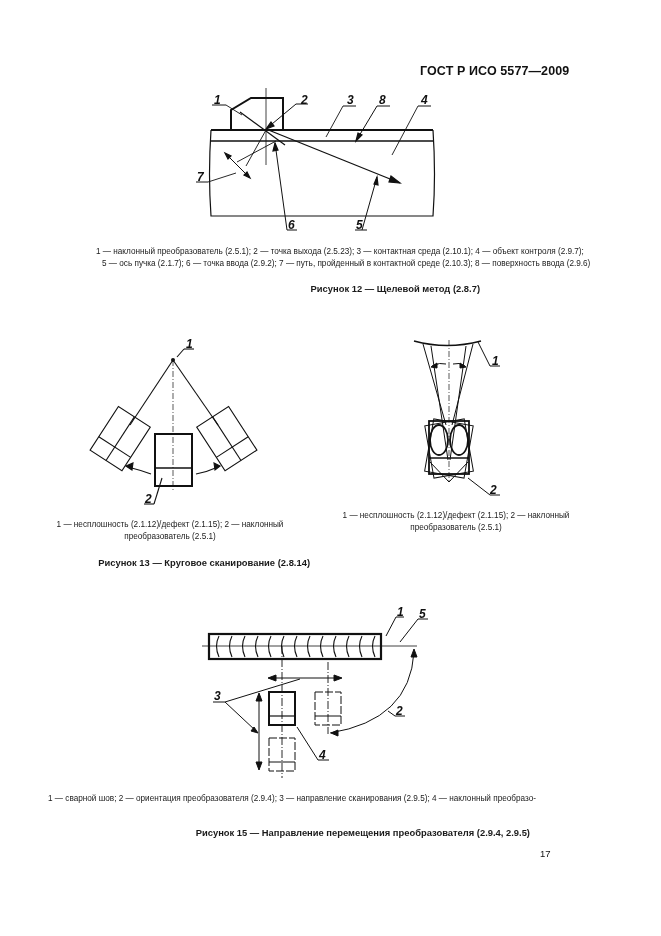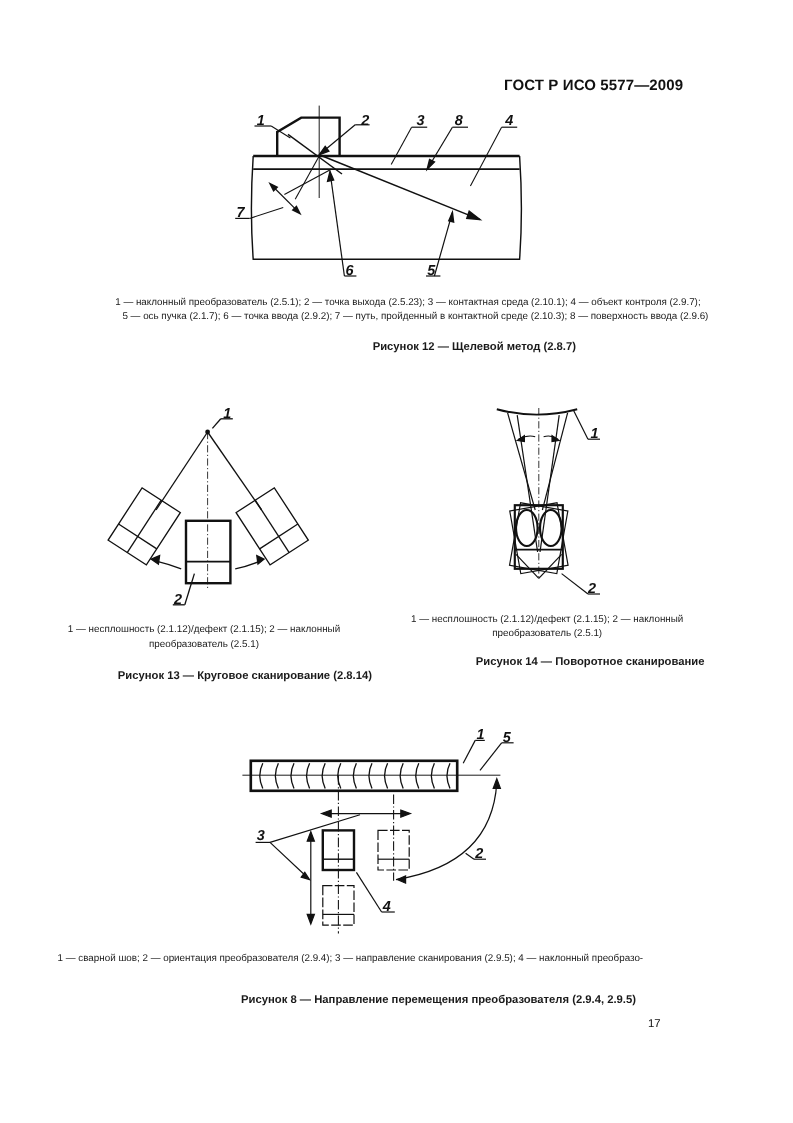--- a/index.html
+++ b/index.html
@@ -159,21 +159,20 @@
   </g>
   <text class="fig-label" x="492" y="365">1</text>
   <text class="fig-label" x="490" y="494">2</text>
 </svg>
 
 <div class="abs legend" style="left:325px; top:510px; width:262px; text-align:center;">
   <div>1 — несплошность (2.1.12)/дефект (2.1.15); 2 — наклонный</div>
   <div>преобразователь (2.5.1)</div>
 </div>
 <div class="abs caption" style="left:325px; top:545px; width:262px; line-height:12px;">
-  <div>Рисунок 14 — Поворотное сканирование</div>
 </div>
 
 <svg style="left:0;top:0;" width="661" height="790" viewBox="0 0 661 790">
   <g stroke="#111" fill="none" stroke-width="1">
 
     <line x1="202" y1="646" x2="417" y2="646" stroke-width="0.8"></line>
 
     <rect x="209" y="634" width="172" height="25" stroke-width="2.2"></rect>
     <g stroke-width="1.1">
       <path d="M219 636 Q214 646 219 657"></path>
@@ -229,15 +228,15 @@
   <text class="fig-label" x="397" y="616">1</text>
   <text class="fig-label" x="419" y="618">5</text>
   <text class="fig-label" x="214" y="700">3</text>
   <text class="fig-label" x="396" y="715">2</text>
   <text class="fig-label" x="319" y="759">4</text>
 </svg>
 
 <div class="abs legend" style="left:48px; top:793px; width:540px;">
   <div>1 — сварной шов; 2 — ориентация преобразователя (2.9.4); 3 — направление сканирования (2.9.5); 4 — наклонный преобразо-</div>
 </div>
-<div class="abs caption" style="left:130px; top:827px; width:400px;">Рисунок 8 — Направление перемещения преобразователя (2.9.4, 2.9.5)</div>
+<div class="abs caption" style="left:130px; top:827px; width:400px;">Рисунок 15 — Направление перемещения преобразователя (2.9.4, 2.9.5)</div>
 
 <div class="abs pgnum">17</div>
 
 </body></html>

